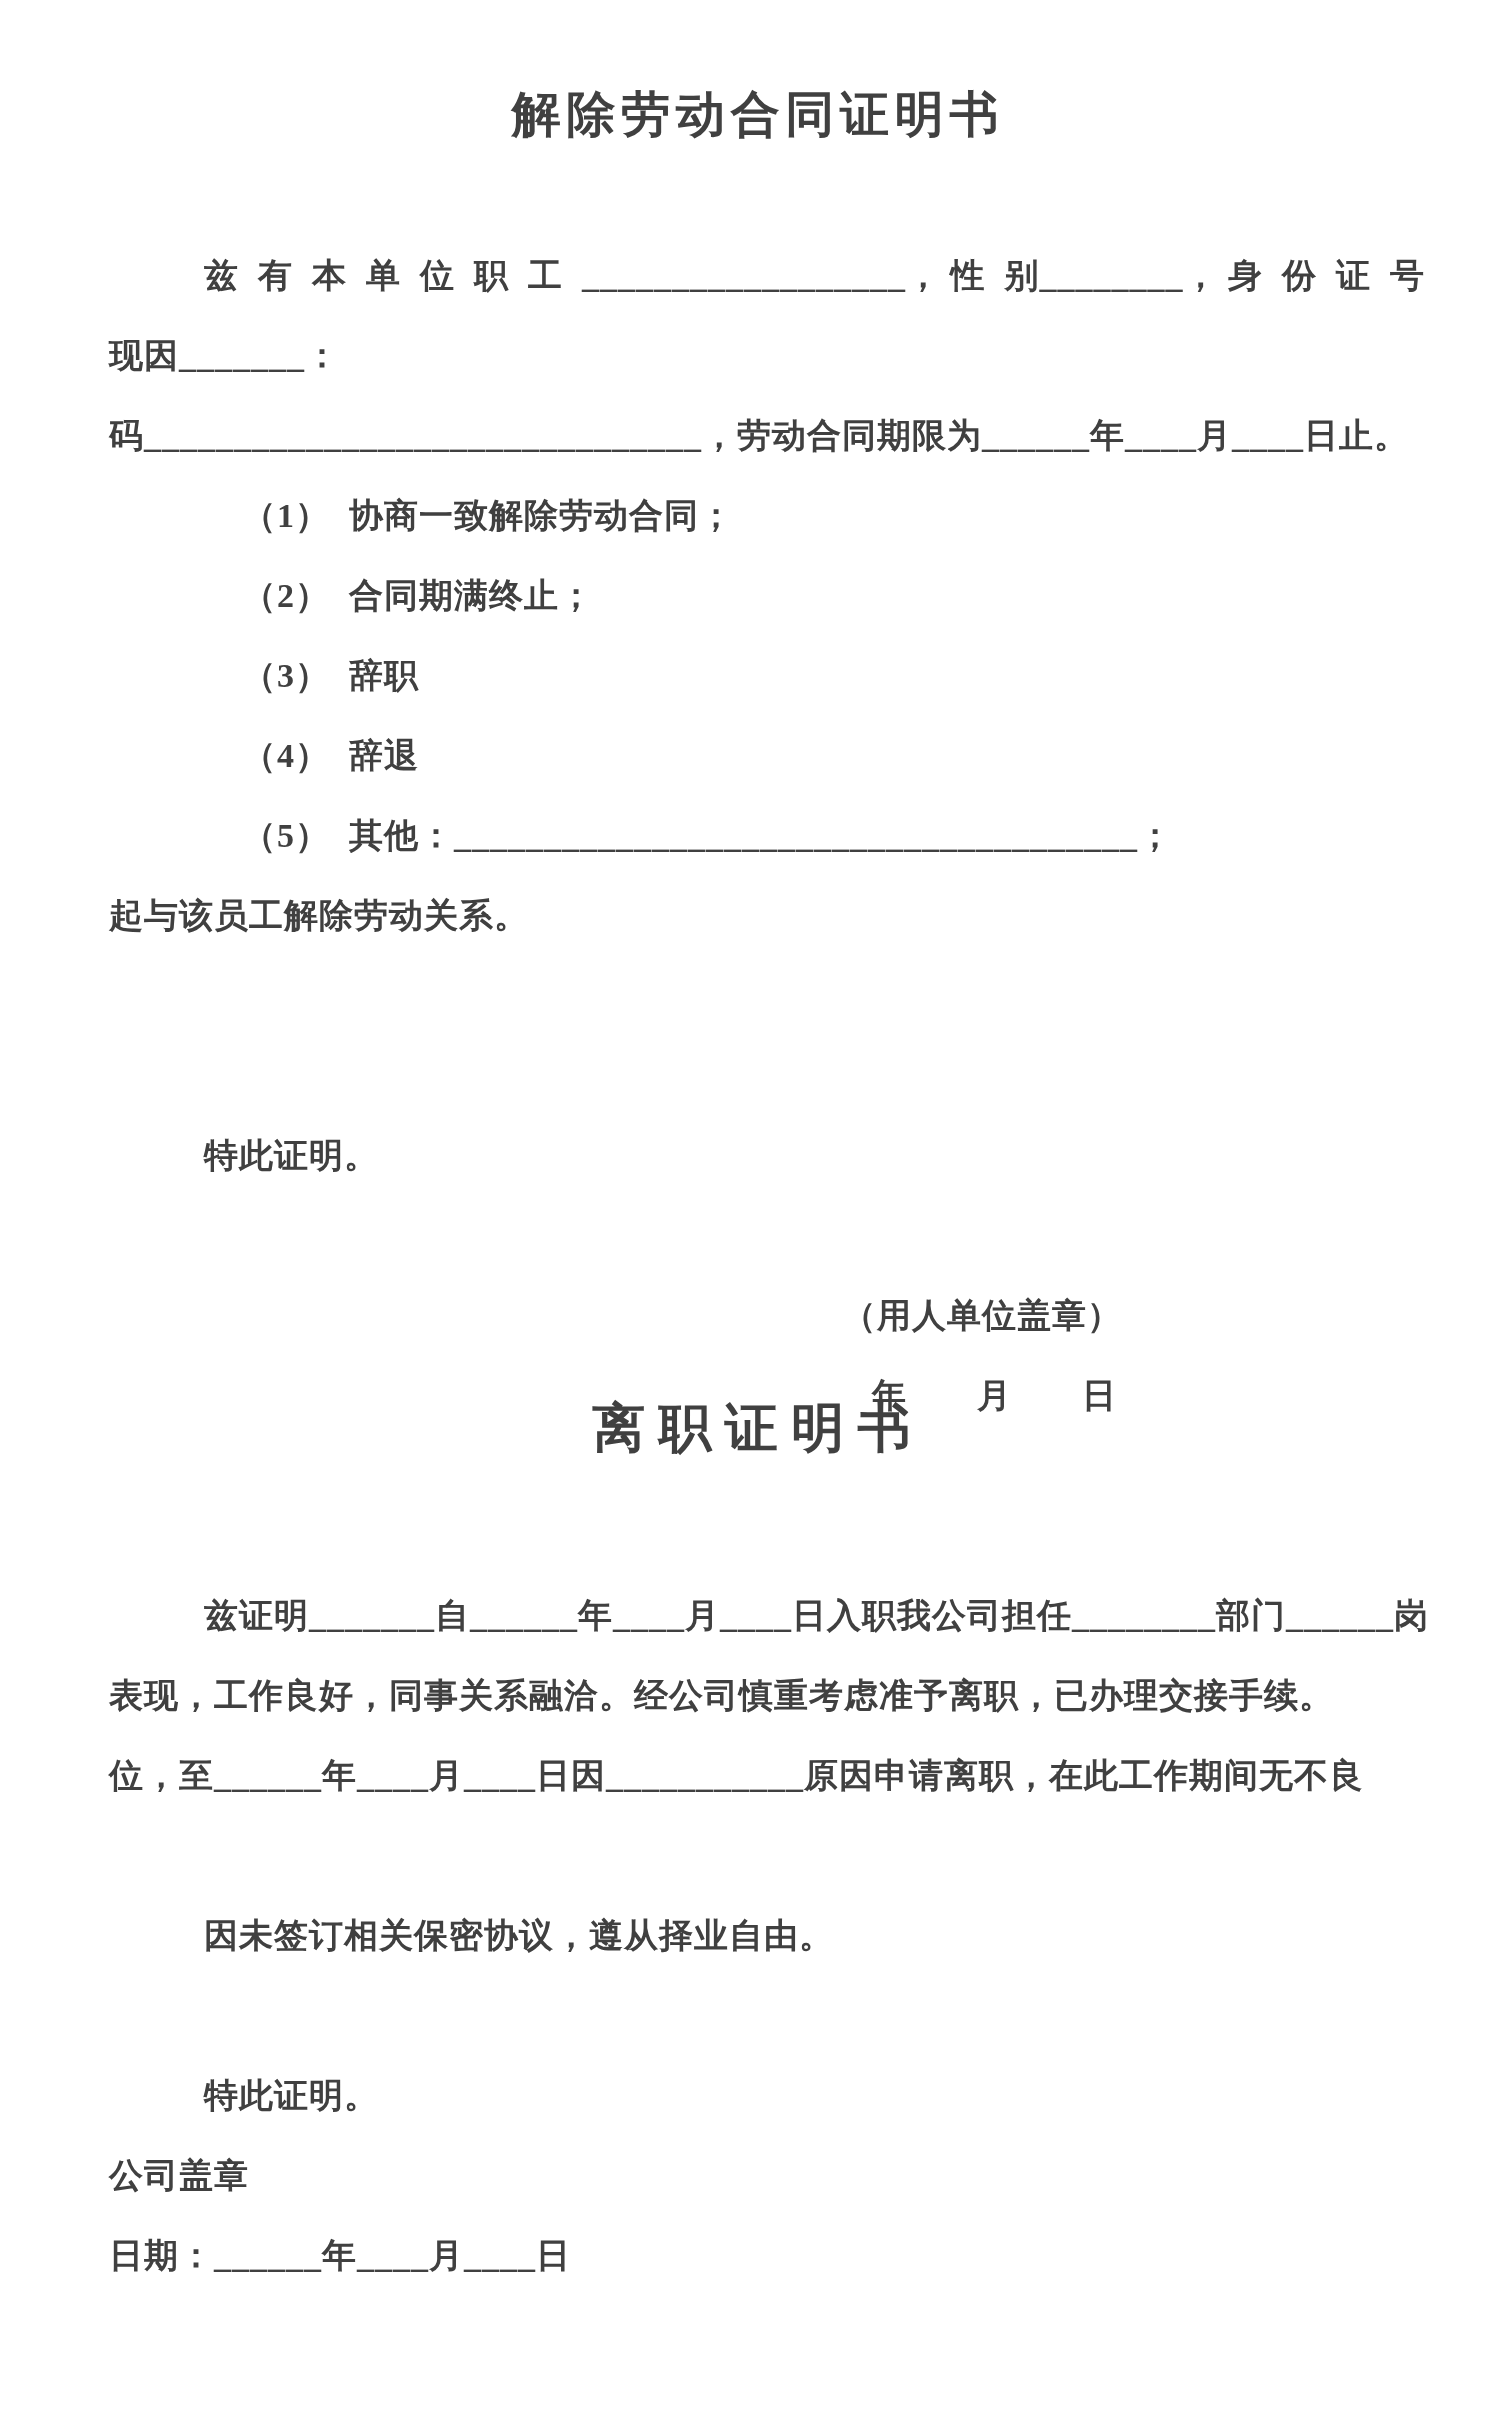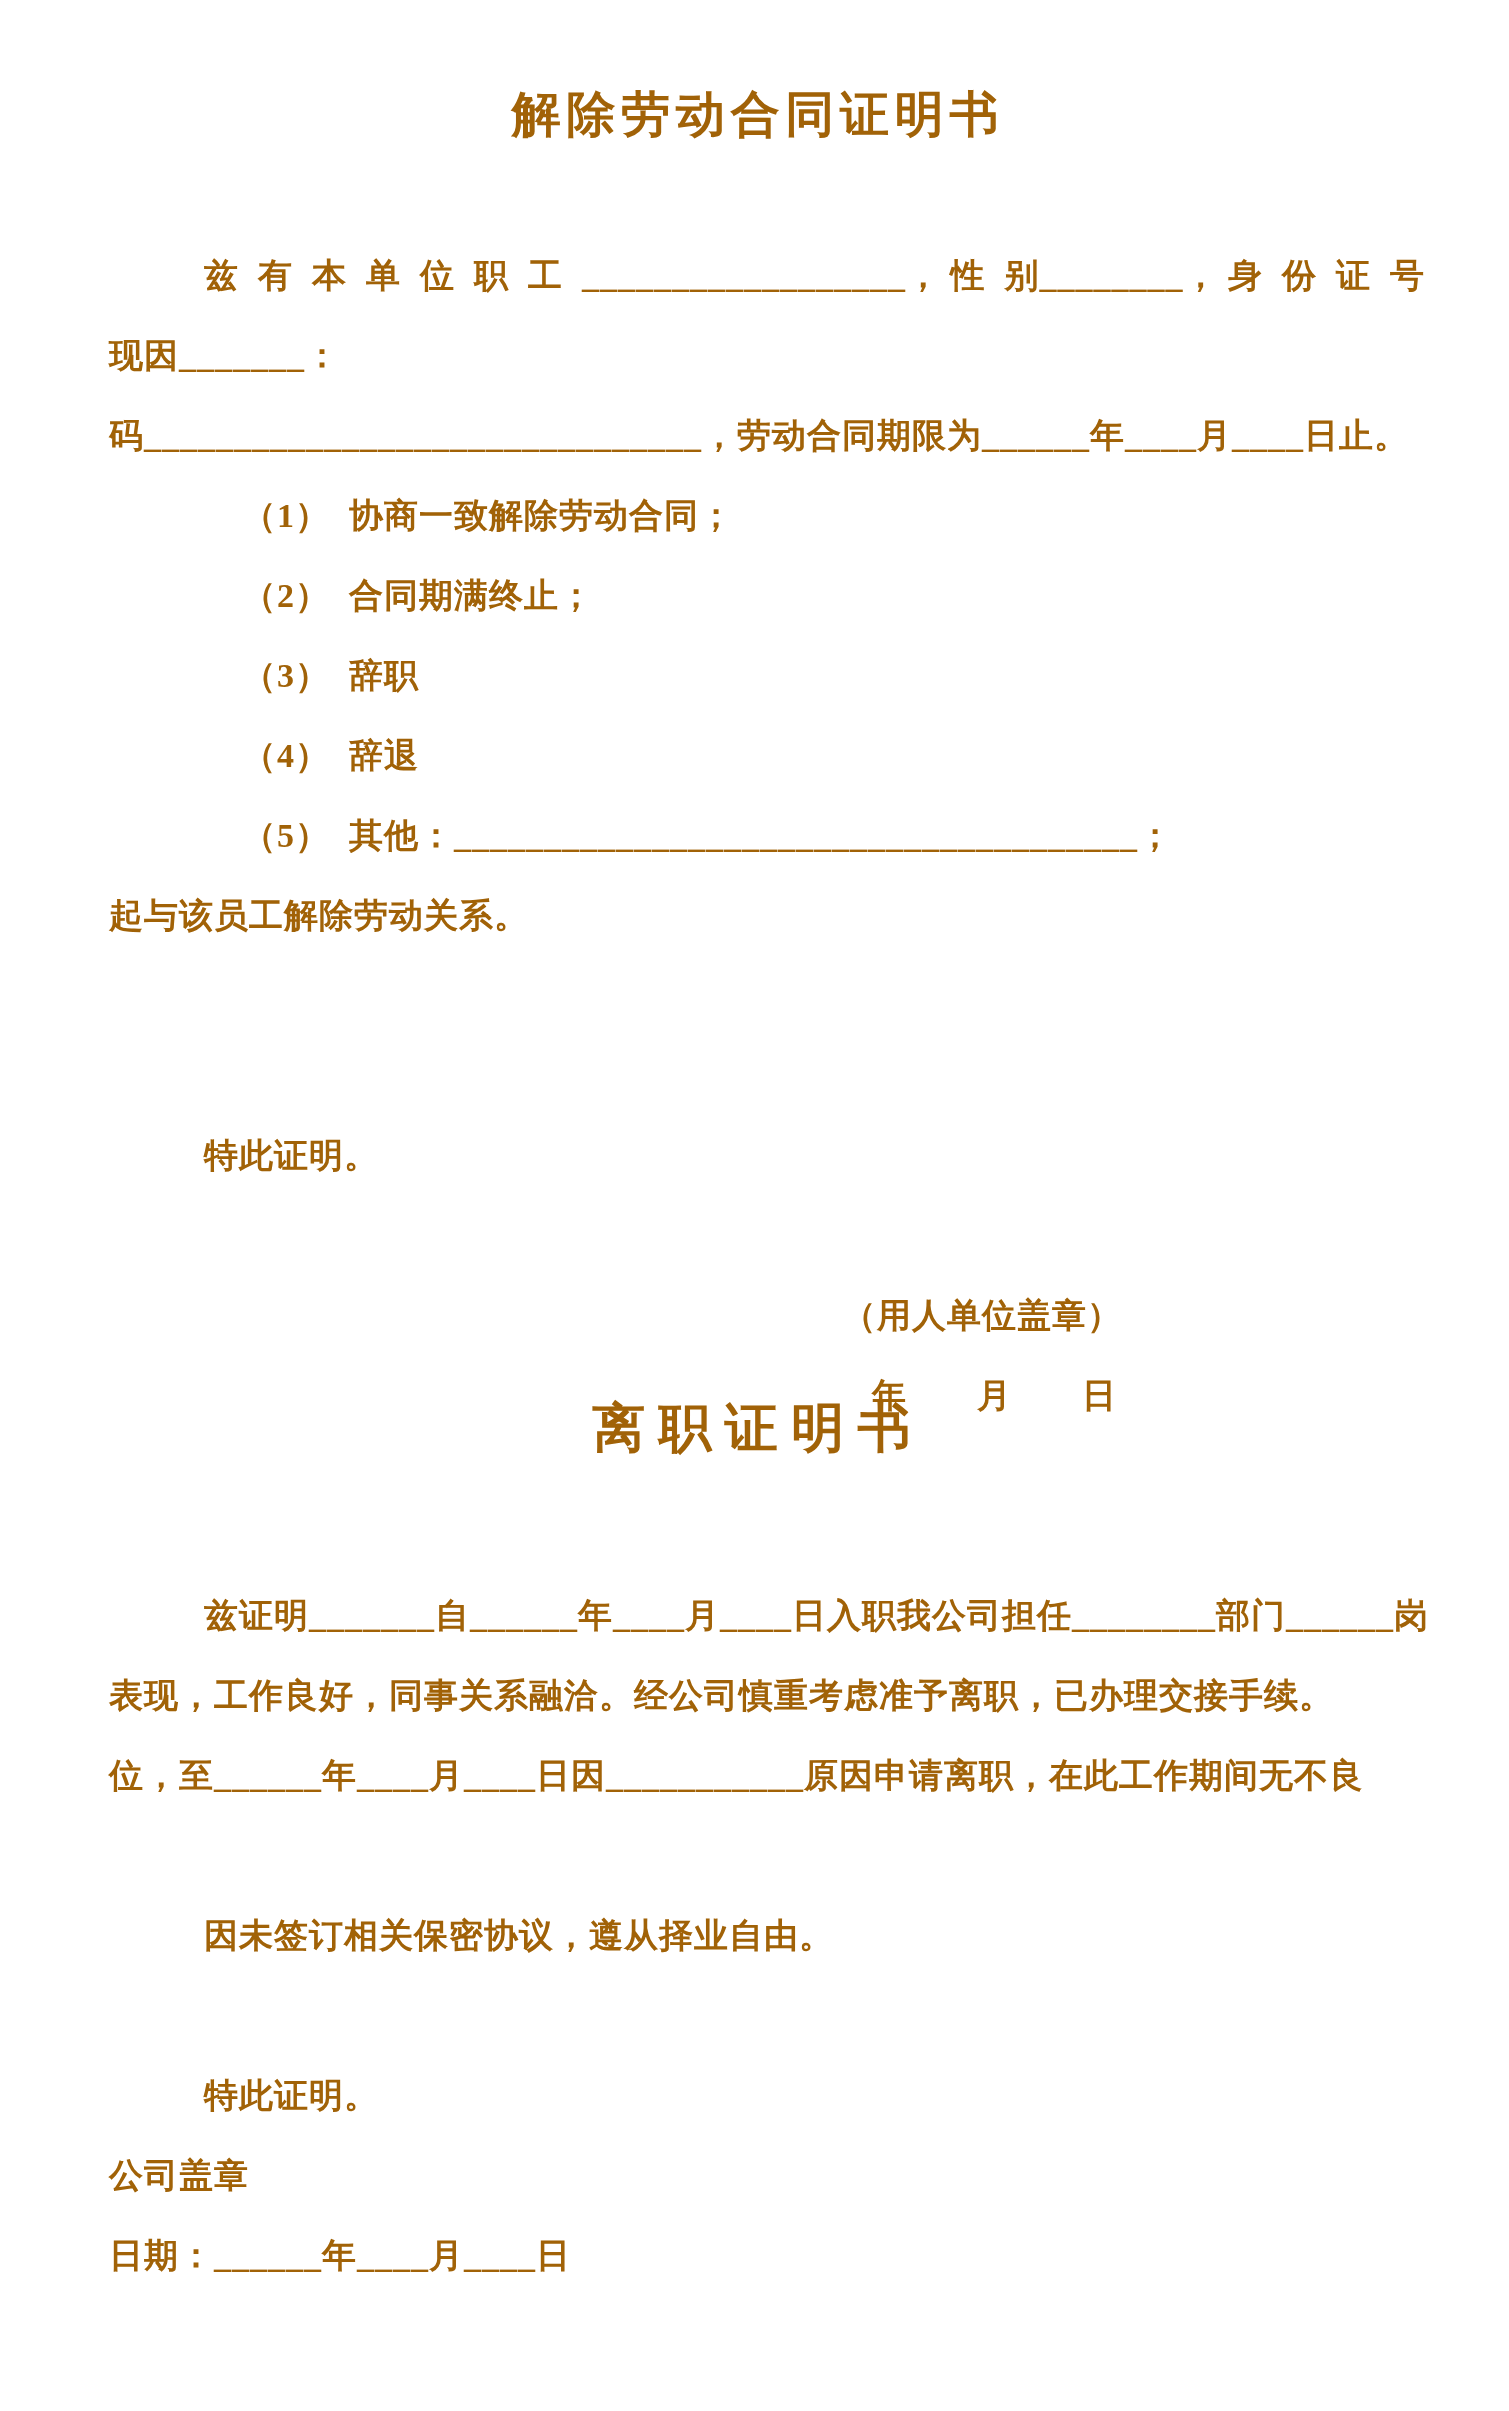--- a/index.html
+++ b/index.html
@@ -2,21 +2,21 @@
 <html style="font-size:15px"><head>
 <meta charset="utf-8">
 <style>
   * { margin: 0; padding: 0; box-sizing: border-box; }
   html, body { background: #ffffff; }
   .page {
     position: relative;
     width: 1509px;
     height: 2411px;
     background: #ffffff;
-    color: #a16207;
+    color: #404040;
     padding: 86px 102px 0 109px;
     font-family: "Liberation Serif", "DejaVu Serif", serif;
     overflow: hidden;
   }
   .doc-title {
     font-size: 49px;
     font-weight: bold;
     line-height: 57px;
     letter-spacing: 5.7px;
     text-align: center;

